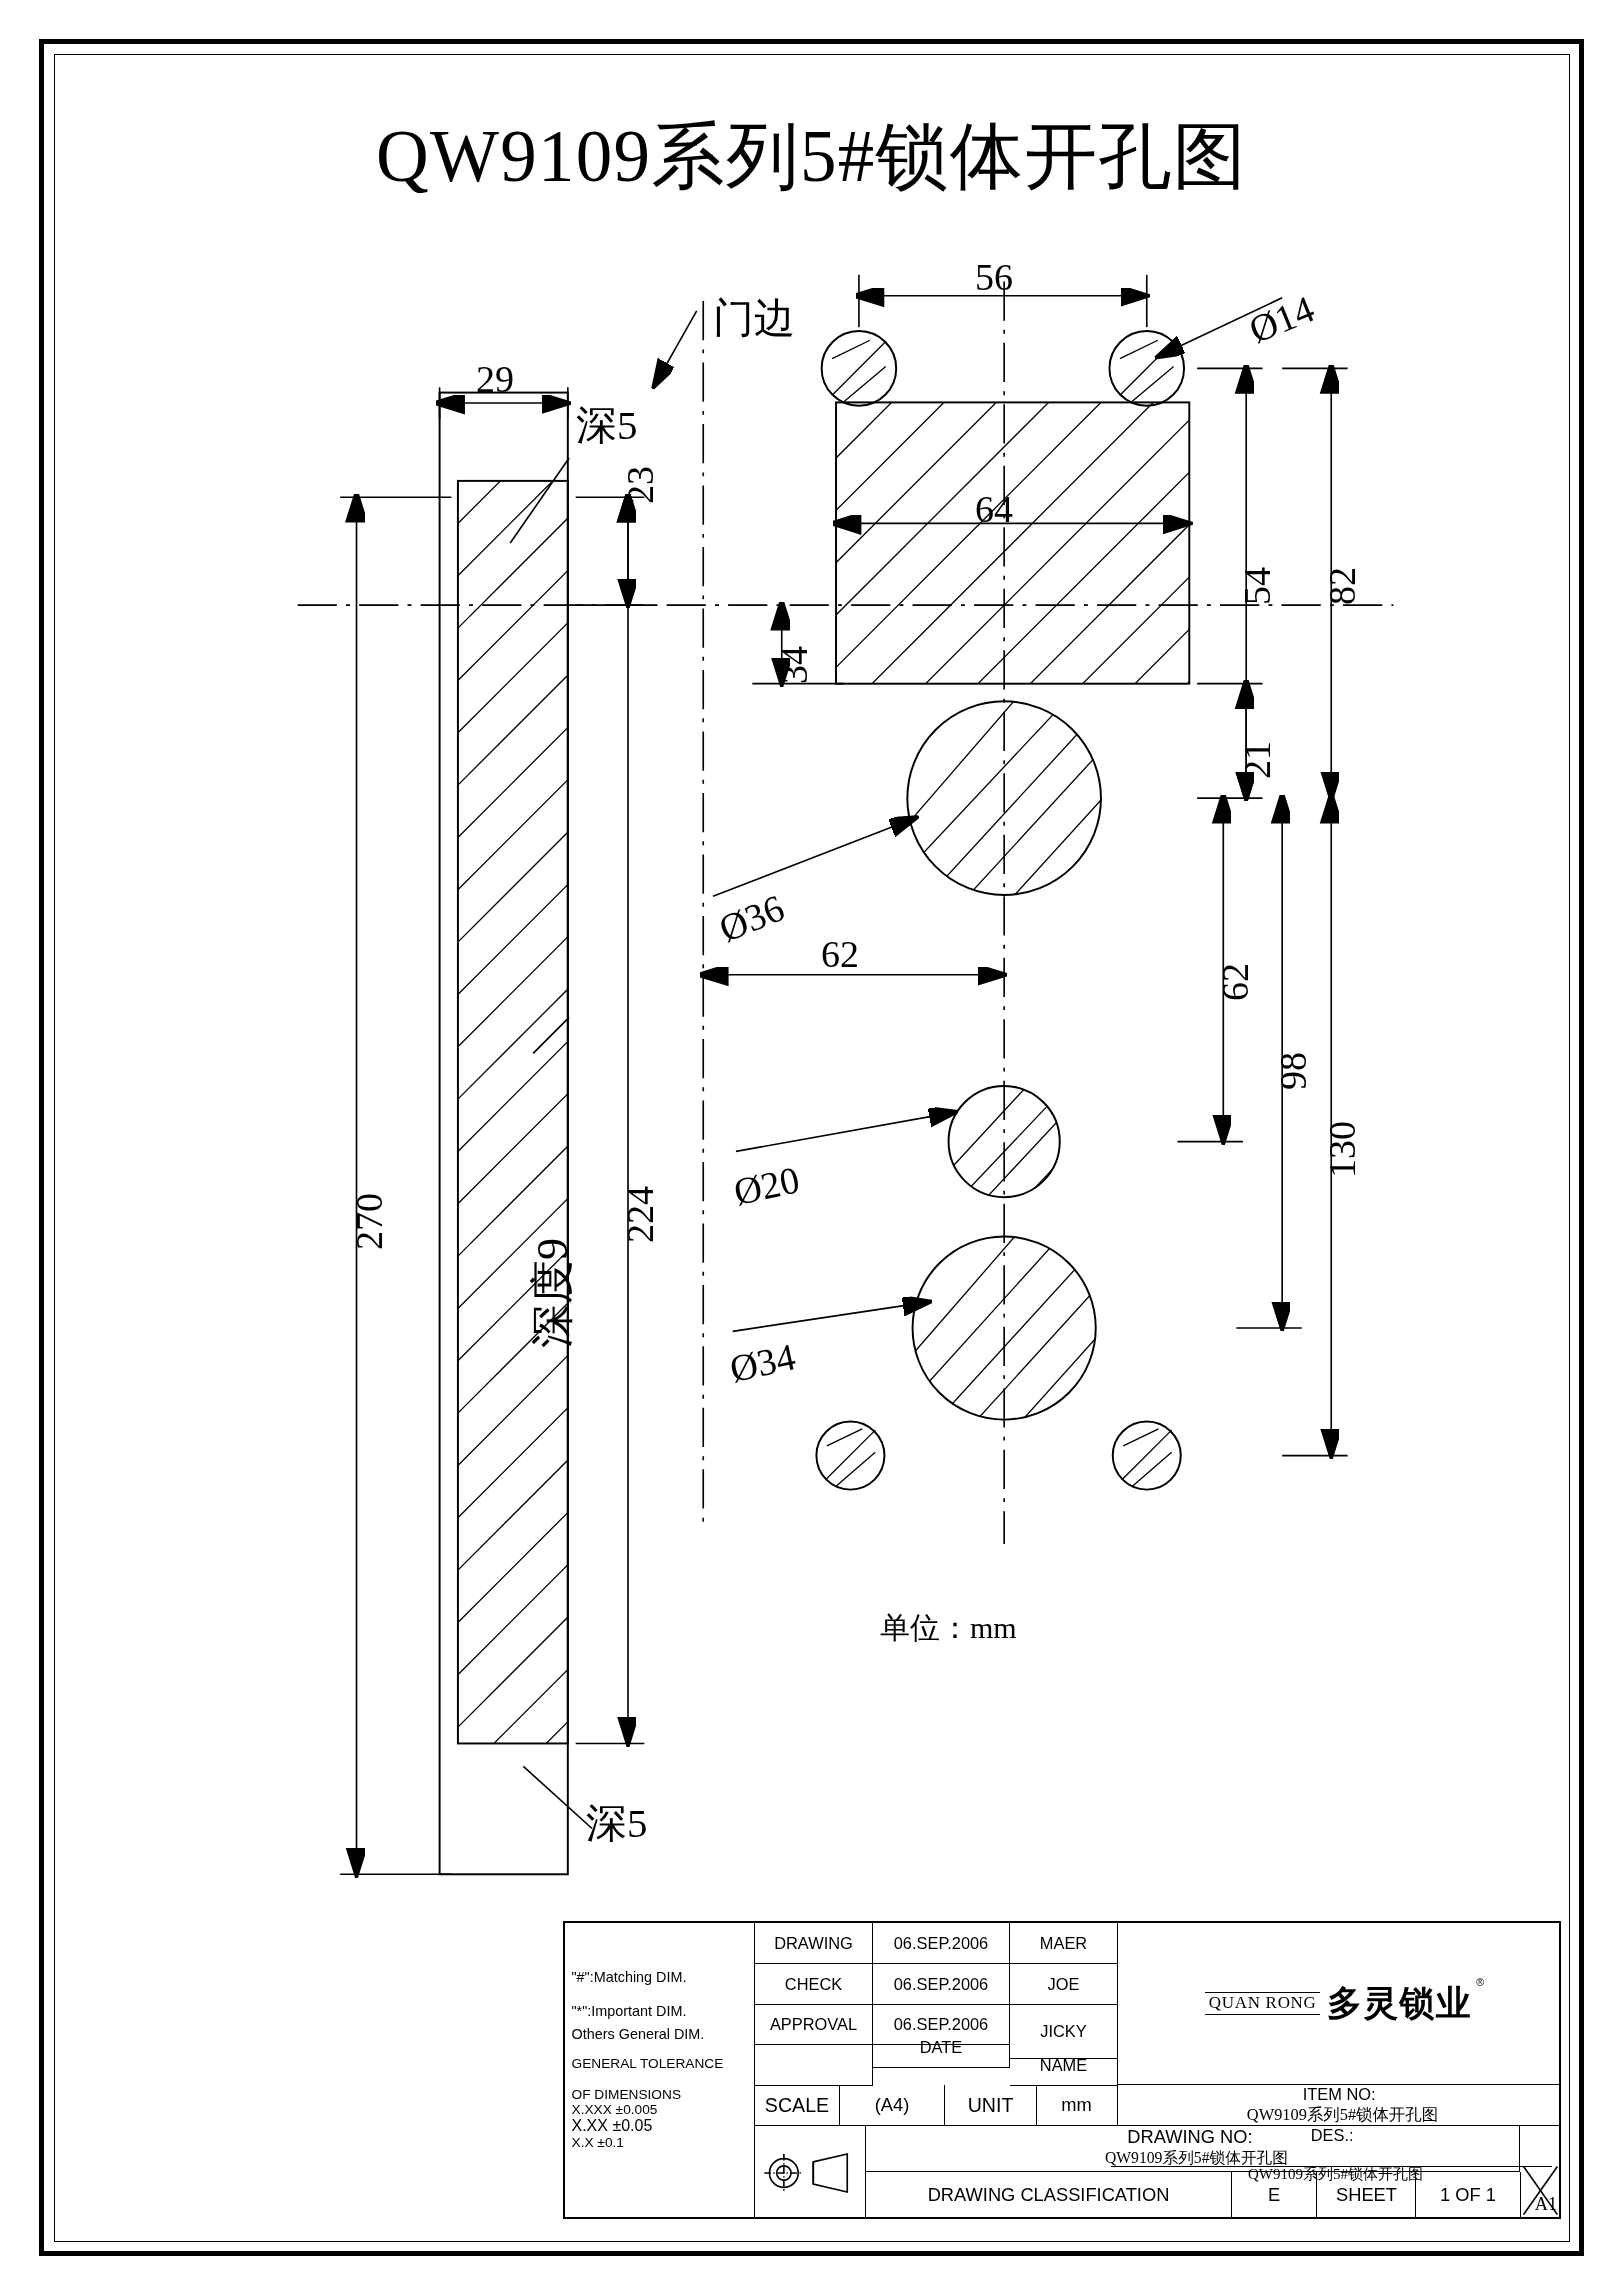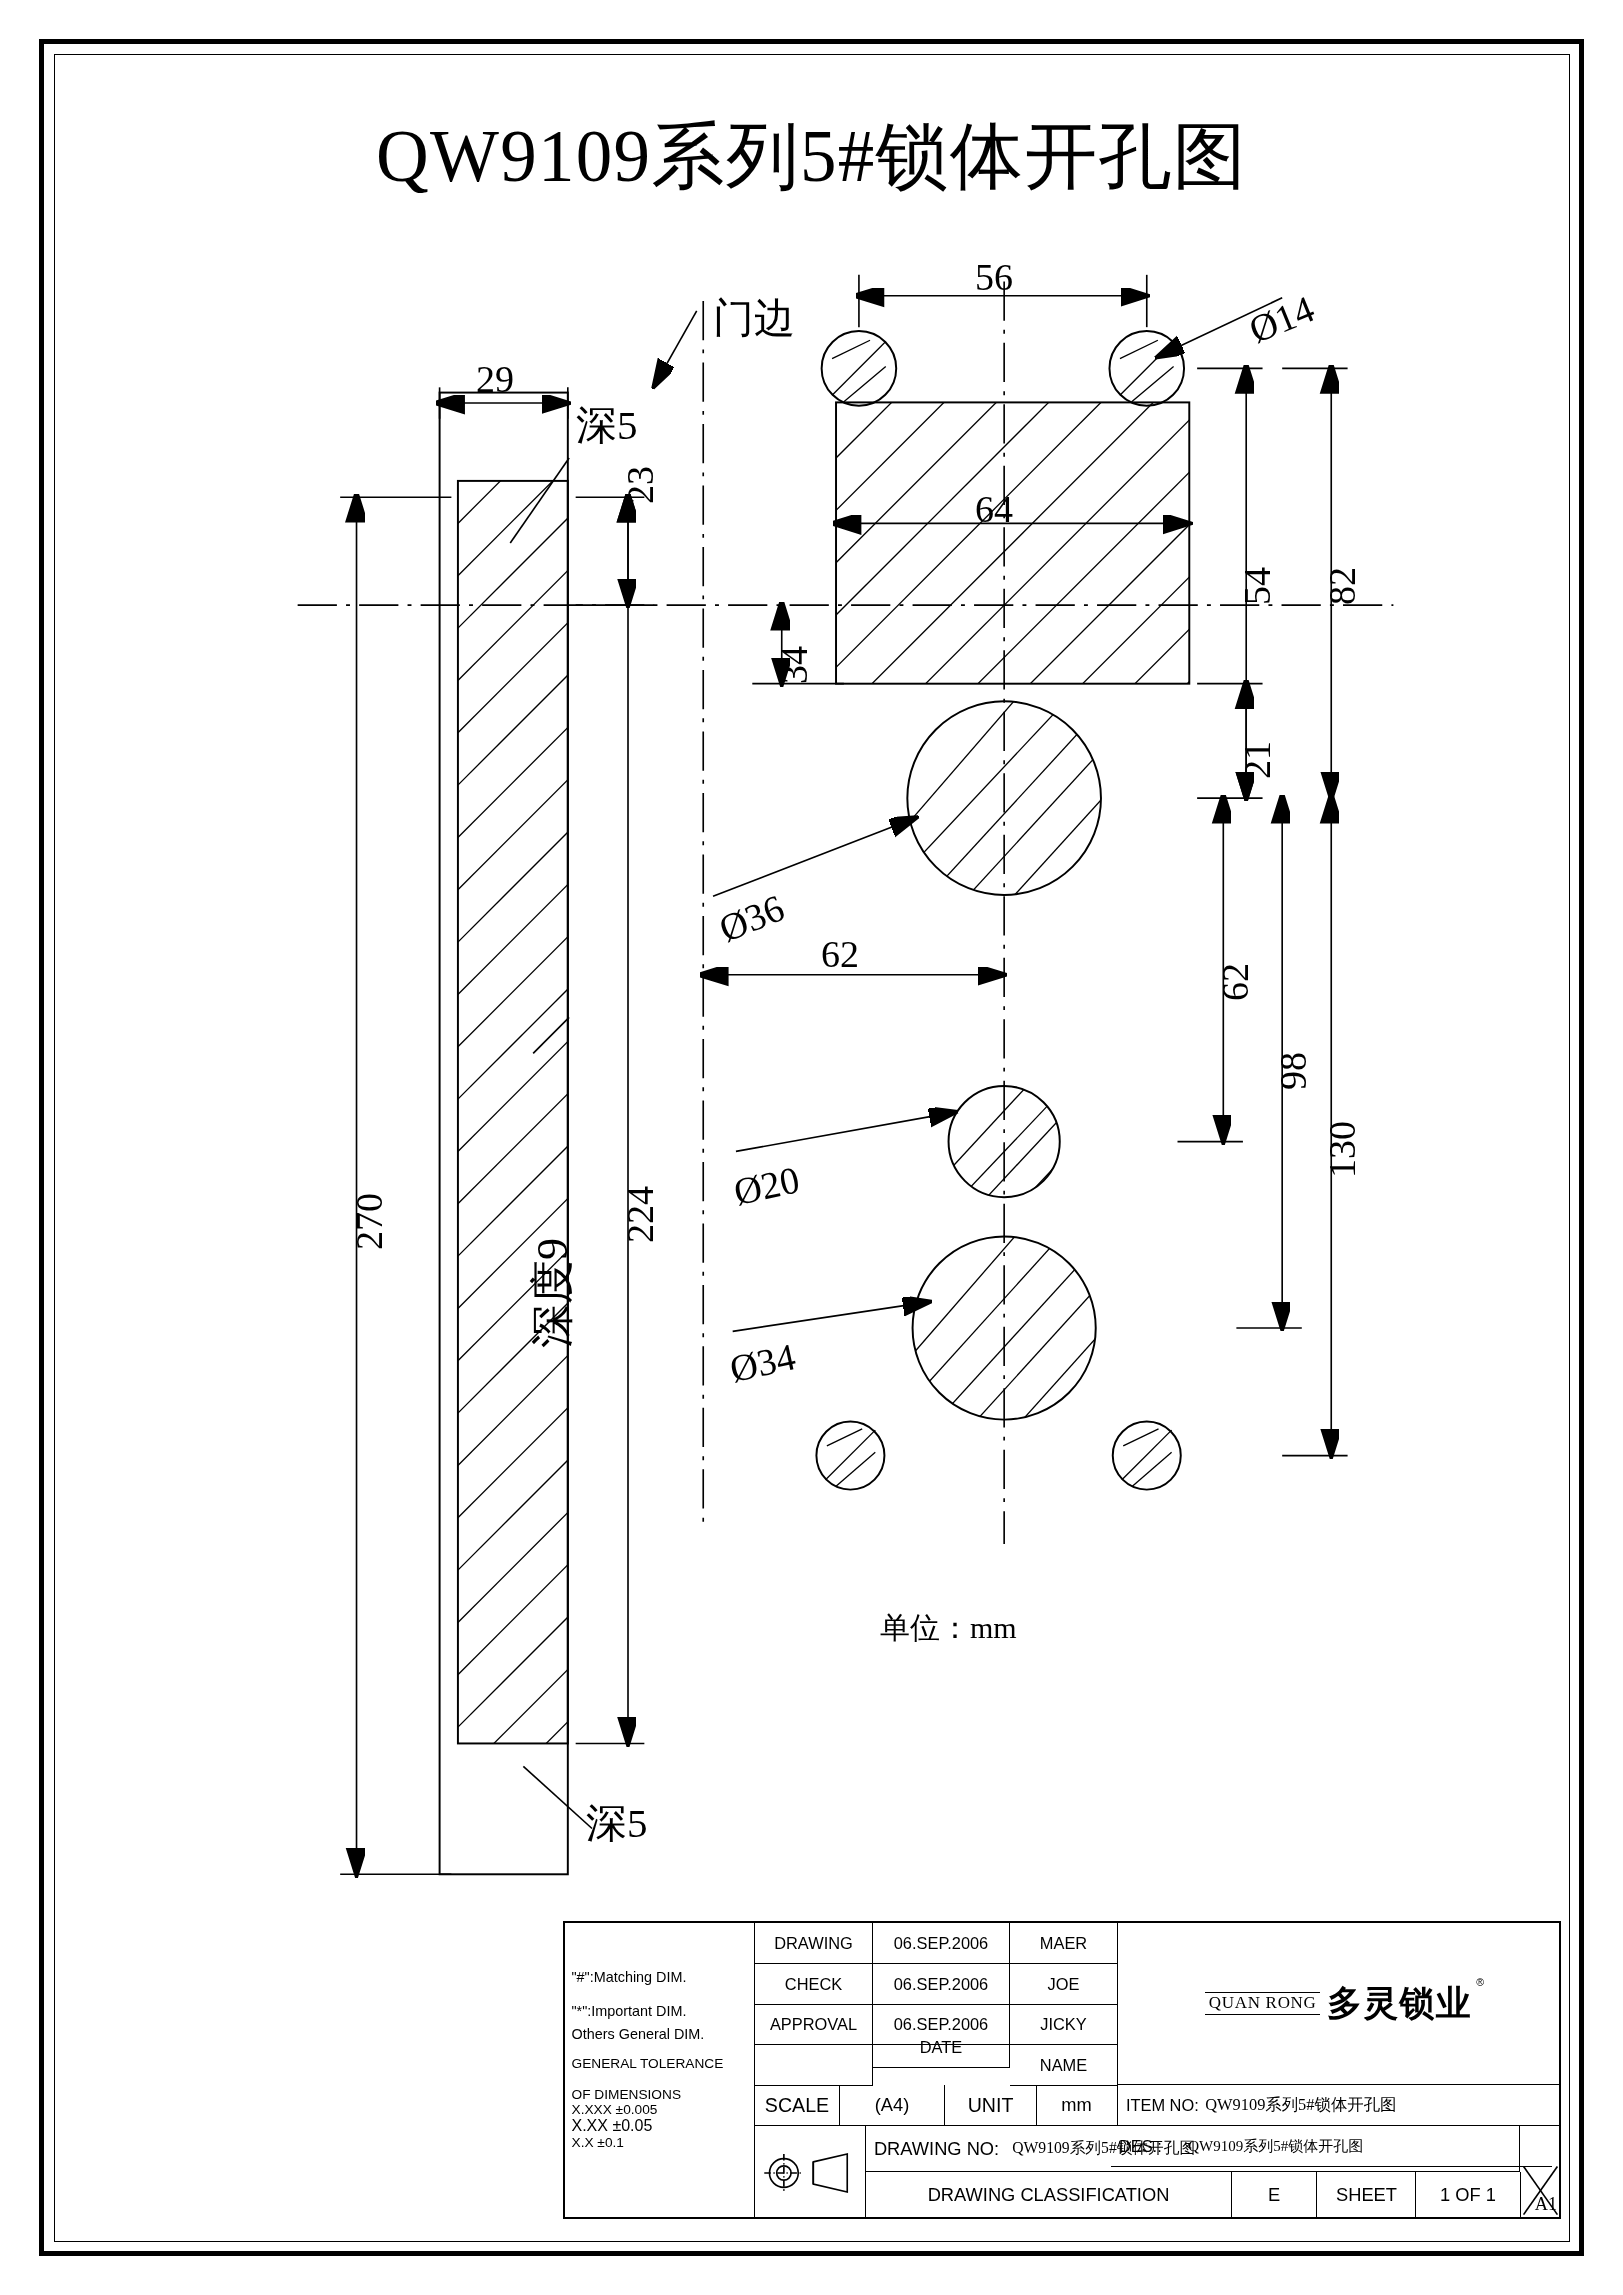--- a/index.html
+++ b/index.html
@@ -19,21 +19,21 @@
   
   #notes{position:absolute;left:79px;top:1901px;width:497px;}
   #notes .note-title{font-family:"Liberation Serif",serif;font-size:33px;margin-bottom:17px;}
   #notes .note-line{font-family:"Liberation Serif",serif;font-size:17px;margin:6.5px 0 3.9px 9.2px;}
   #notes .model-box{display:inline-block;border:1.3px solid #000;padding:2.6px 7.9px;font-size:15.7px;font-family:"Liberation Serif",serif;margin:2.6px 0 9.2px 9.2px;}
 
   
   #tb{position:absolute;left:563px;top:1921px;width:998px;height:298px;border:2px solid #000;box-sizing:border-box;font-family:"Liberation Sans",sans-serif;}
   .cell{position:absolute;box-sizing:border-box;border-right:1.3px solid #000;border-bottom:1.3px solid #000;display:flex;align-items:center;justify-content:center;font-size:16.4px;text-align:center;}
   .cell.nb{border-bottom:none;}
-  .cell.left{justify-content:flex-start;padding-left:7.9px;}
+  .cell.left{justify-content:flex-start;padding-left:7.9px;flex-direction:column;}
   .brandwrap{position:absolute;display:flex;align-items:center;justify-content:center;flex-direction:row;gap:6.5px;}
   .brand-q{font-family:"Liberation Serif",serif;font-size:17px;letter-spacing:0.7px;line-height:1.1;text-align:center;}
   .brand-cn{font-family:"Liberation Serif",serif;font-size:35px;font-weight:bold;letter-spacing:1.3px;}
   .sup{font-size:10.5px;vertical-align:super;}
   .unitnote{position:absolute;font-family:"Liberation Serif",serif;font-size:30px;}
 </style>
 </head>
 <body>
 
 <div id="sheet">
@@ -298,21 +298,21 @@
     <div class="cell" style="left:190px;top:0;width:118px;height:41px;">DRAWING</div>
     <div class="cell" style="left:308px;top:0;width:137px;height:41px;">06.SEP.2006</div>
     <div class="cell" style="left:445px;top:0;width:108px;height:41px;">MAER</div>
 
     <div class="cell" style="left:190px;top:41px;width:118px;height:41px;">CHECK</div>
     <div class="cell" style="left:308px;top:41px;width:137px;height:41px;">06.SEP.2006</div>
     <div class="cell" style="left:445px;top:41px;width:108px;height:41px;">JOE</div>
 
     <div class="cell" style="left:190px;top:81px;width:118px;height:41px;">APPROVAL</div>
     <div class="cell" style="left:308px;top:81px;width:137px;height:41px;">06.SEP.2006</div>
-    <div class="cell" style="left:445px;top:81px;width:108px;height:41px;">JICKY</div>
+    <div class="cell" style="left:445px;top:81px;width:108px;height:55px;">JICKY</div>
 
     <div class="cell" style="left:190px;top:122px;width:118px;height:41px;"></div>
     <div class="cell" style="left:308px;top:104px;width:137px;height:41px;">DATE</div>
     <div class="cell" style="left:445px;top:122px;width:108px;height:41px;">NAME</div>
 
     <div class="cell" style="left:553px;top:0;width:441px;height:162px;border-right:none;">
       <div class="brandwrap" style="position:relative;">
         <div class="brand-q" style="border-top:1.3px solid #000;border-bottom:1.3px solid #000;padding:1.3px 3.9px;">QUAN RONG</div>
         <div style="position:relative;">
           <span class="brand-cn">多灵锁业</span>

